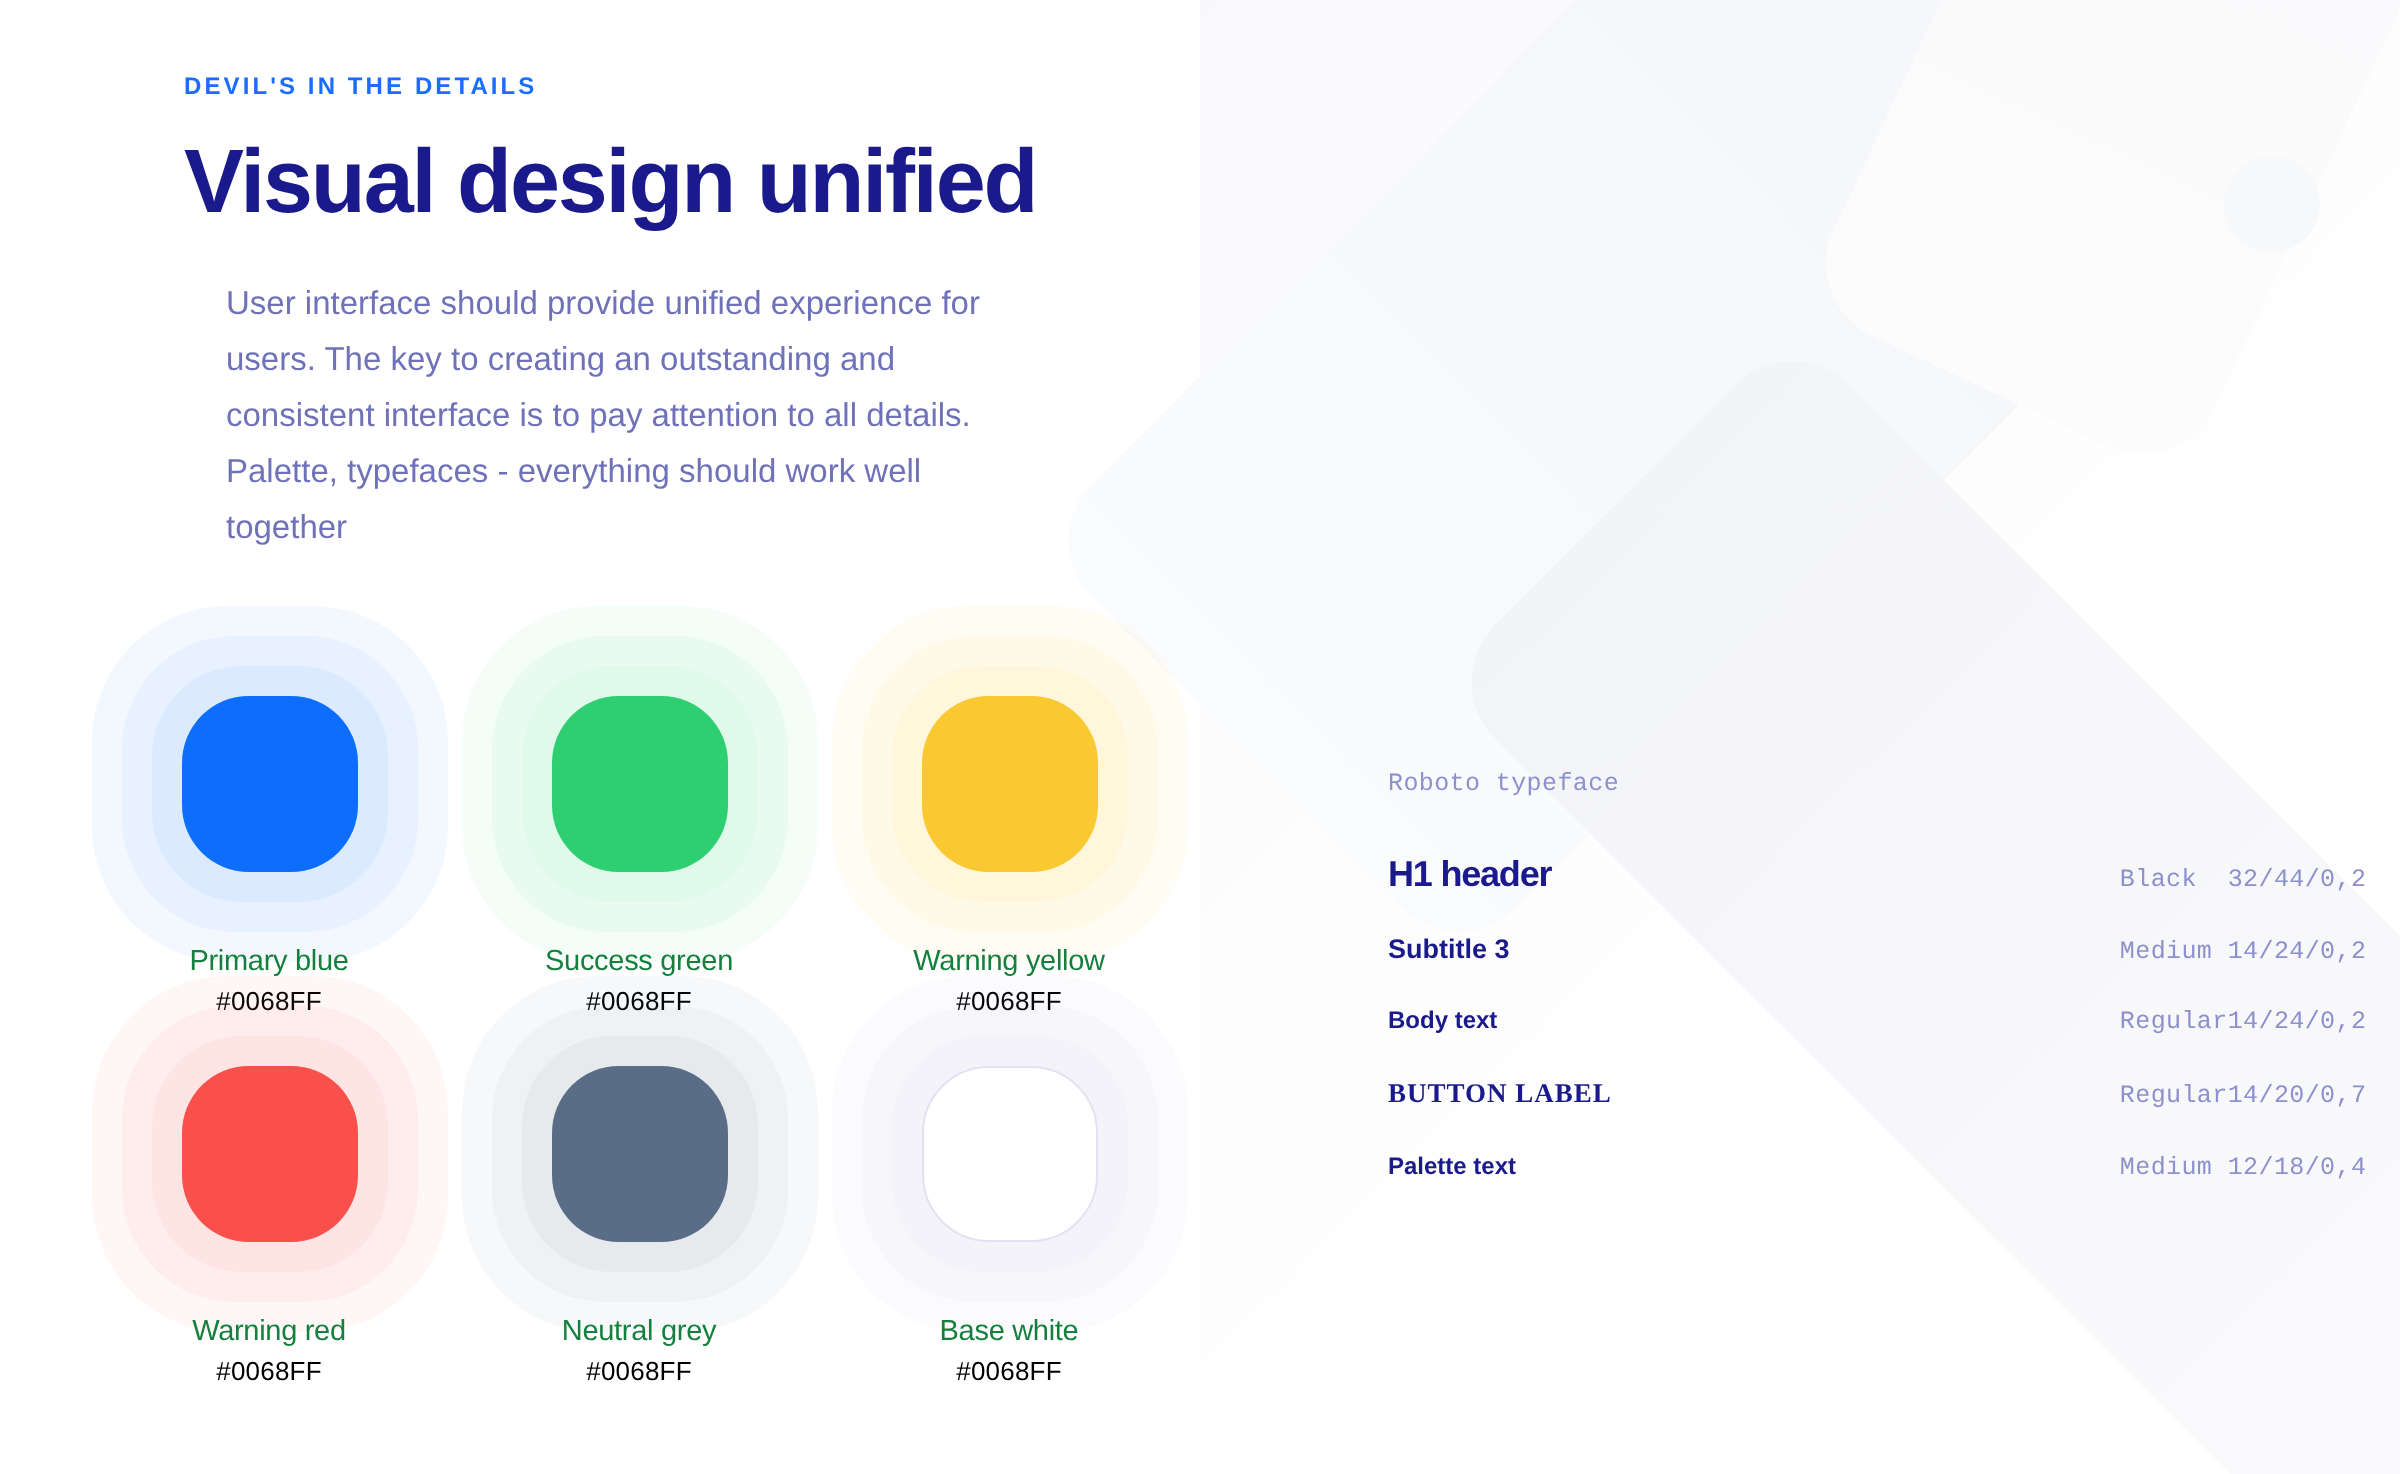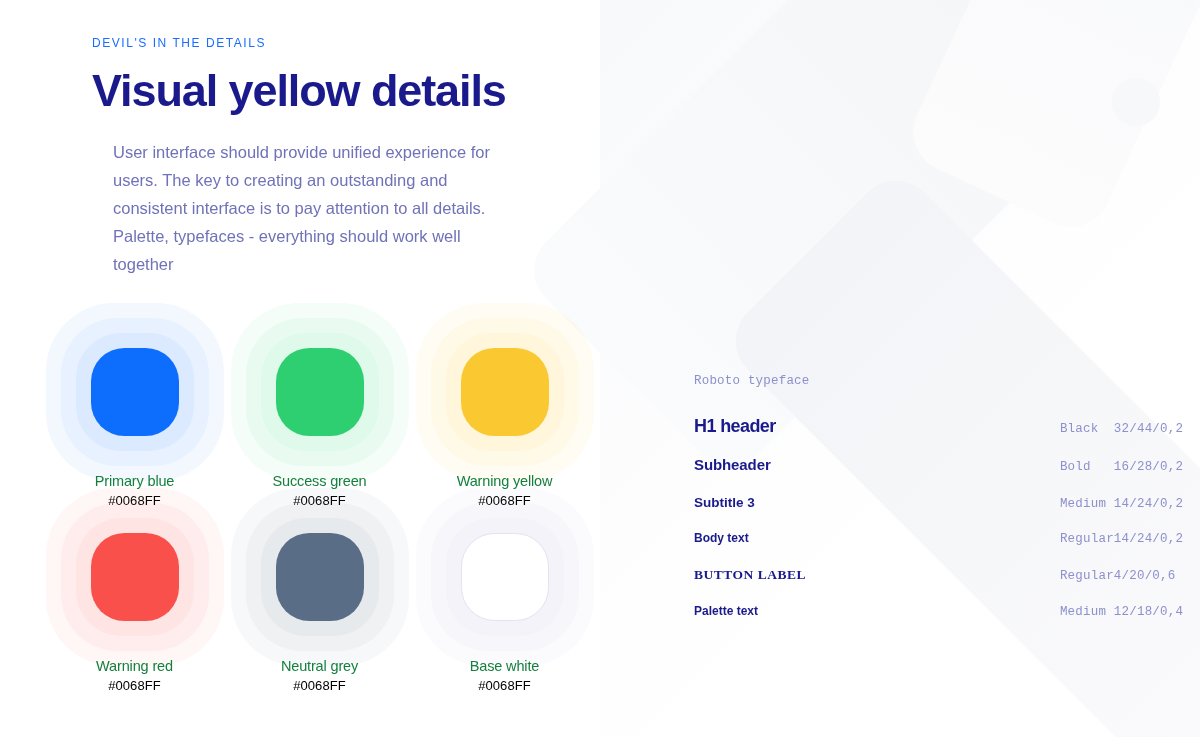--- a/index.html
+++ b/index.html
@@ -77,21 +77,21 @@
     z-index: 1;
     width: 1200px;
     height: 737px;
   }
 
   
   .header { position: absolute; top: 36px; left: 92px; width: 520px; }
 
   .eyebrow {
     font-size: 12px;
-    font-weight: normal;
+    font-weight: bold;
     letter-spacing: 1.55px;
     color: #1a6dff;
     text-transform: uppercase;
   }
 
   .page-title {
     margin-top: 17px;
     font-size: 45px;
     font-weight: bold;
     letter-spacing: -1.1px;
@@ -169,21 +169,21 @@
   .swatch-hex {
     margin-top: 4px;
     font-size: 13px;
     color: #000000;
     letter-spacing: 0.1px;
   }
 
   
   .typography {
     position: absolute;
-    top: 374px;
+    top: 385px;
     left: 694px;
     width: 430px;
   }
 
   .type-caption {
     font-family: "Liberation Mono", monospace;
     font-size: 12.5px;
     color: #8c90cc;
     letter-spacing: 0.2px;
   }
@@ -239,21 +239,21 @@
   <div class="bg-chevron-1"></div>
   <div class="bg-chevron-2"></div>
   <div class="bg-chevron-3"></div>
   <div class="bg-dot"></div>
 </div>
 
 <div class="page">
 
   <div class="header">
     <div class="eyebrow">DEVIL'S IN THE DETAILS</div>
-    <h1 class="page-title">Visual yellow details</h1>
+    <h1 class="page-title">Visual design unified</h1>
     <p class="intro">User interface should provide unified experience for users. The key to creating an outstanding and consistent interface is to pay attention to all details. Palette, typefaces - everything should work well together</p>
   </div>
 
   <div class="palette">
       <div class="swatch-cell">
         <div class="swatch-stack">
           <div class="ring r3" style="background: rgba(13, 110, 253, 0.05);"></div>
           <div class="ring r2" style="background: rgba(13, 110, 253, 0.05);"></div>
           <div class="ring r1" style="background: rgba(13, 110, 253, 0.05);"></div>
           <div class="chip" style="background: rgb(13, 110, 253);"></div>
@@ -327,39 +327,34 @@
 
   <div class="typography">
     <div class="type-caption">Roboto typeface</div>
     <table class="type-table">
       <tbody>
           <tr class="row-h1">
             <td class="sample s-h1">H1 header</td>
             <td class="weight">Black</td>
             <td class="size">32/44/0,2</td>
           </tr>
-          <tr class="row-sub">
-            <td class="sample s-sub">Subheader</td>
-            <td class="weight">Bold</td>
-            <td class="size">16/28/0,2</td>
-          </tr>
           <tr class="row-st2">
             <td class="sample s-st2">Subtitle 3</td>
             <td class="weight">Medium</td>
             <td class="size">14/24/0,2</td>
           </tr>
           <tr class="row-body">
             <td class="sample s-body">Body text</td>
             <td class="weight">Regular</td>
             <td class="size">14/24/0,2</td>
           </tr>
           <tr class="row-btn">
             <td class="sample s-btn">BUTTON LABEL</td>
             <td class="weight">Regular</td>
-            <td class="size">4/20/0,6</td>
+            <td class="size">14/20/0,7</td>
           </tr>
           <tr class="row-cap">
             <td class="sample s-cap">Palette text</td>
             <td class="weight">Medium</td>
             <td class="size">12/18/0,4</td>
           </tr>
         </tbody>
     </table>
   </div>
 

